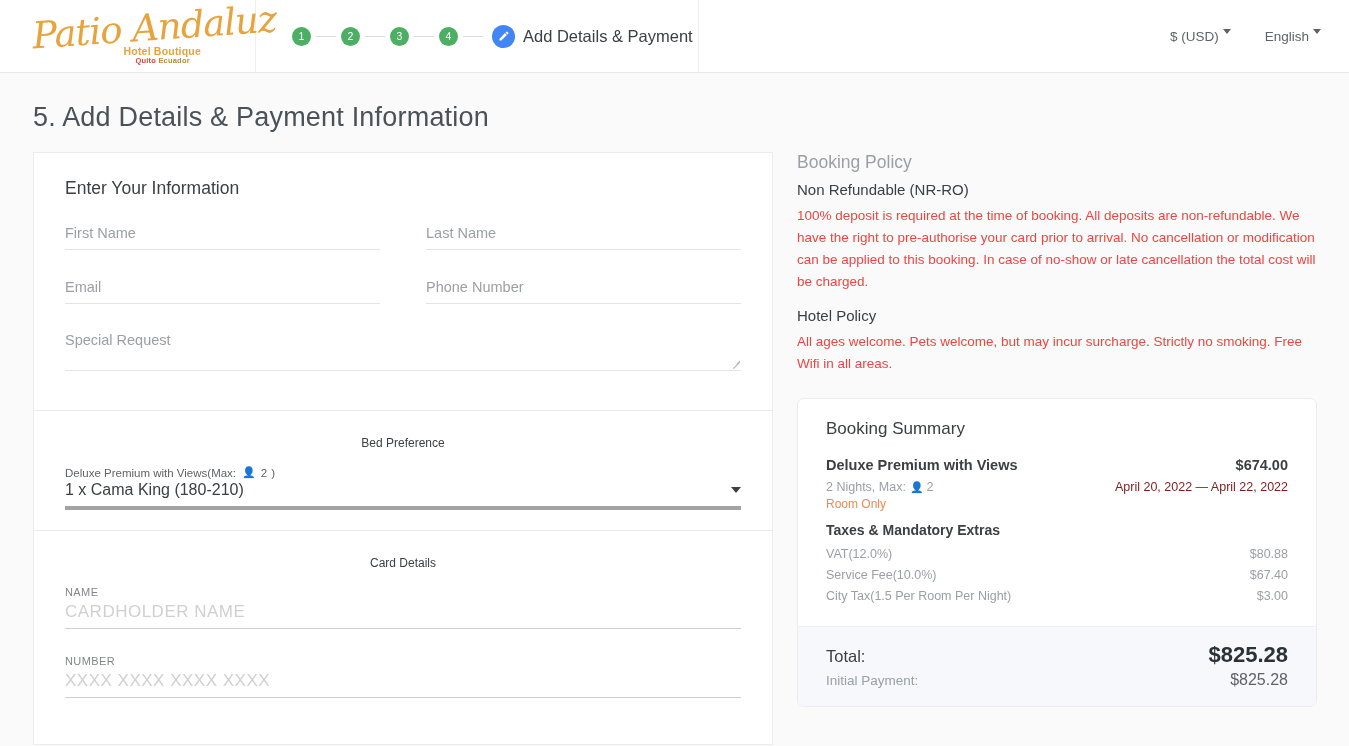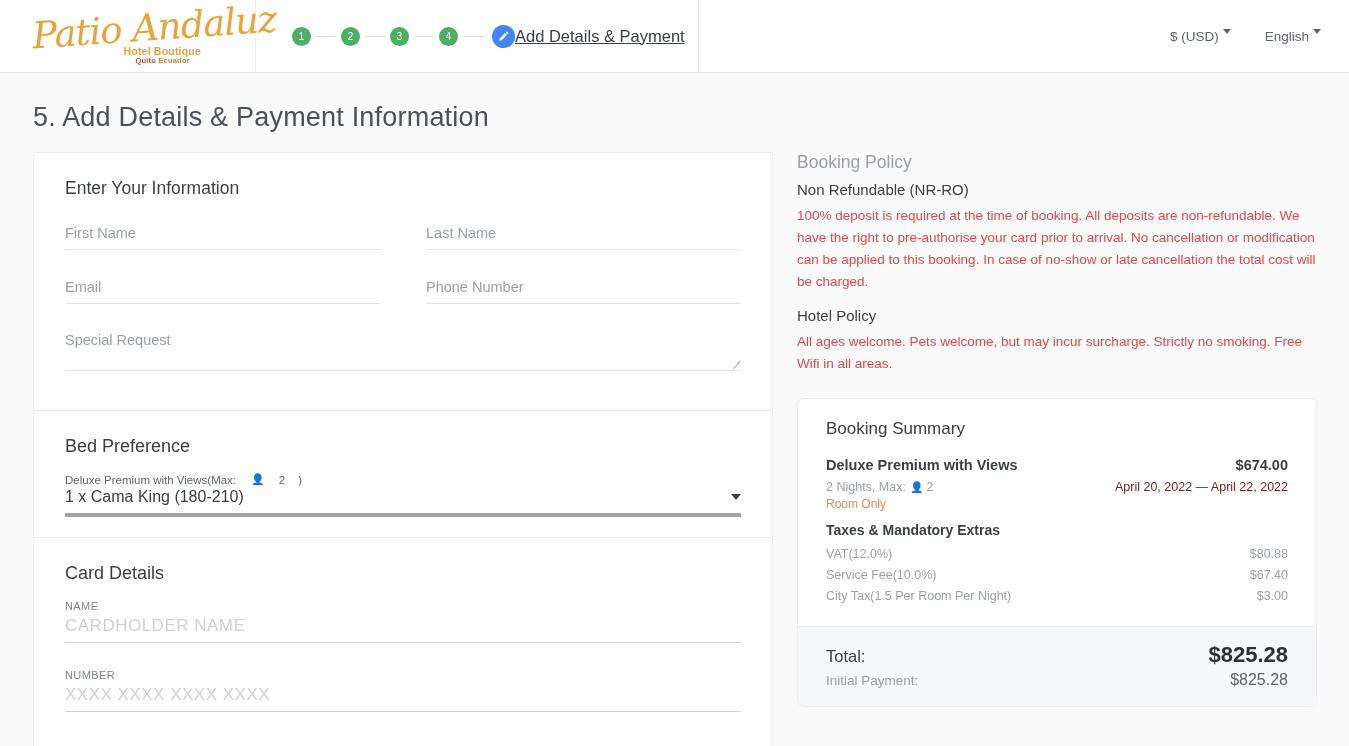--- a/index.html
+++ b/index.html
@@ -88,24 +88,23 @@
     border-radius: 50%;
     background: #4285f4;
     display: flex;
     align-items: center;
     justify-content: center;
     flex: 0 0 23px;
     margin-left: 4px;
   }
   .step-current svg { width: 12px; height: 12px; fill: #ffffff; }
   .step-label {
-    margin-left: 0;
+    margin-left: 8px;
     font-size: 16.5px;
     color: #3c4043;
-    text-decoration: underline;
   }
 
   .header-right {
     flex: 1;
     display: flex;
     align-items: center;
     justify-content: flex-end;
     padding-right: 28px;
     gap: 34px;
   }
@@ -147,21 +146,21 @@
   }
   .panel-section { padding: 25px 31px 20px 31px; }
   .divider { height: 1px; background: #ececec; }
 
   .sec-title {
     font-size: 17.5px;
     color: #3c4043;
     margin: 0 0 16px 0;
     font-weight: normal;
   }
-  .sec-title.small { font-size: 18px; }
+  .sec-title.small { font-size: 12px; text-align: center; }
 
   .field-row { display: flex; gap: 46px; }
   .field {
     flex: 1;
     position: relative;
     border-bottom: 1px solid #e4e4e4;
     padding: 9px 0 7px 0;
     margin-bottom: 19px;
   }
   .field input, .field textarea {
@@ -194,21 +193,21 @@
   .resize-grip:before { width: 9px; right: 0; bottom: 1px; transform: rotate(-45deg); }
   .resize-grip:after  { width: 5px; right: 0; bottom: 4px; transform: rotate(-45deg); }
 
   
   .bed-meta {
     font-size: 11.5px;
     color: #5f6368;
     margin-bottom: 2px;
     display: flex;
     align-items: center;
-    gap: 13px;
+    gap: 4px;
   }
   .person-glyph { font-size: 11px; color: #3c4043; margin: 0 1px 0 2px; }
   .select-row {
     display: flex;
     align-items: center;
     justify-content: space-between;
     border-bottom: 4px solid #a3a3a3;
     padding-bottom: 7px;
   }
   .select-val { font-size: 16px; color: #3c4043; }

